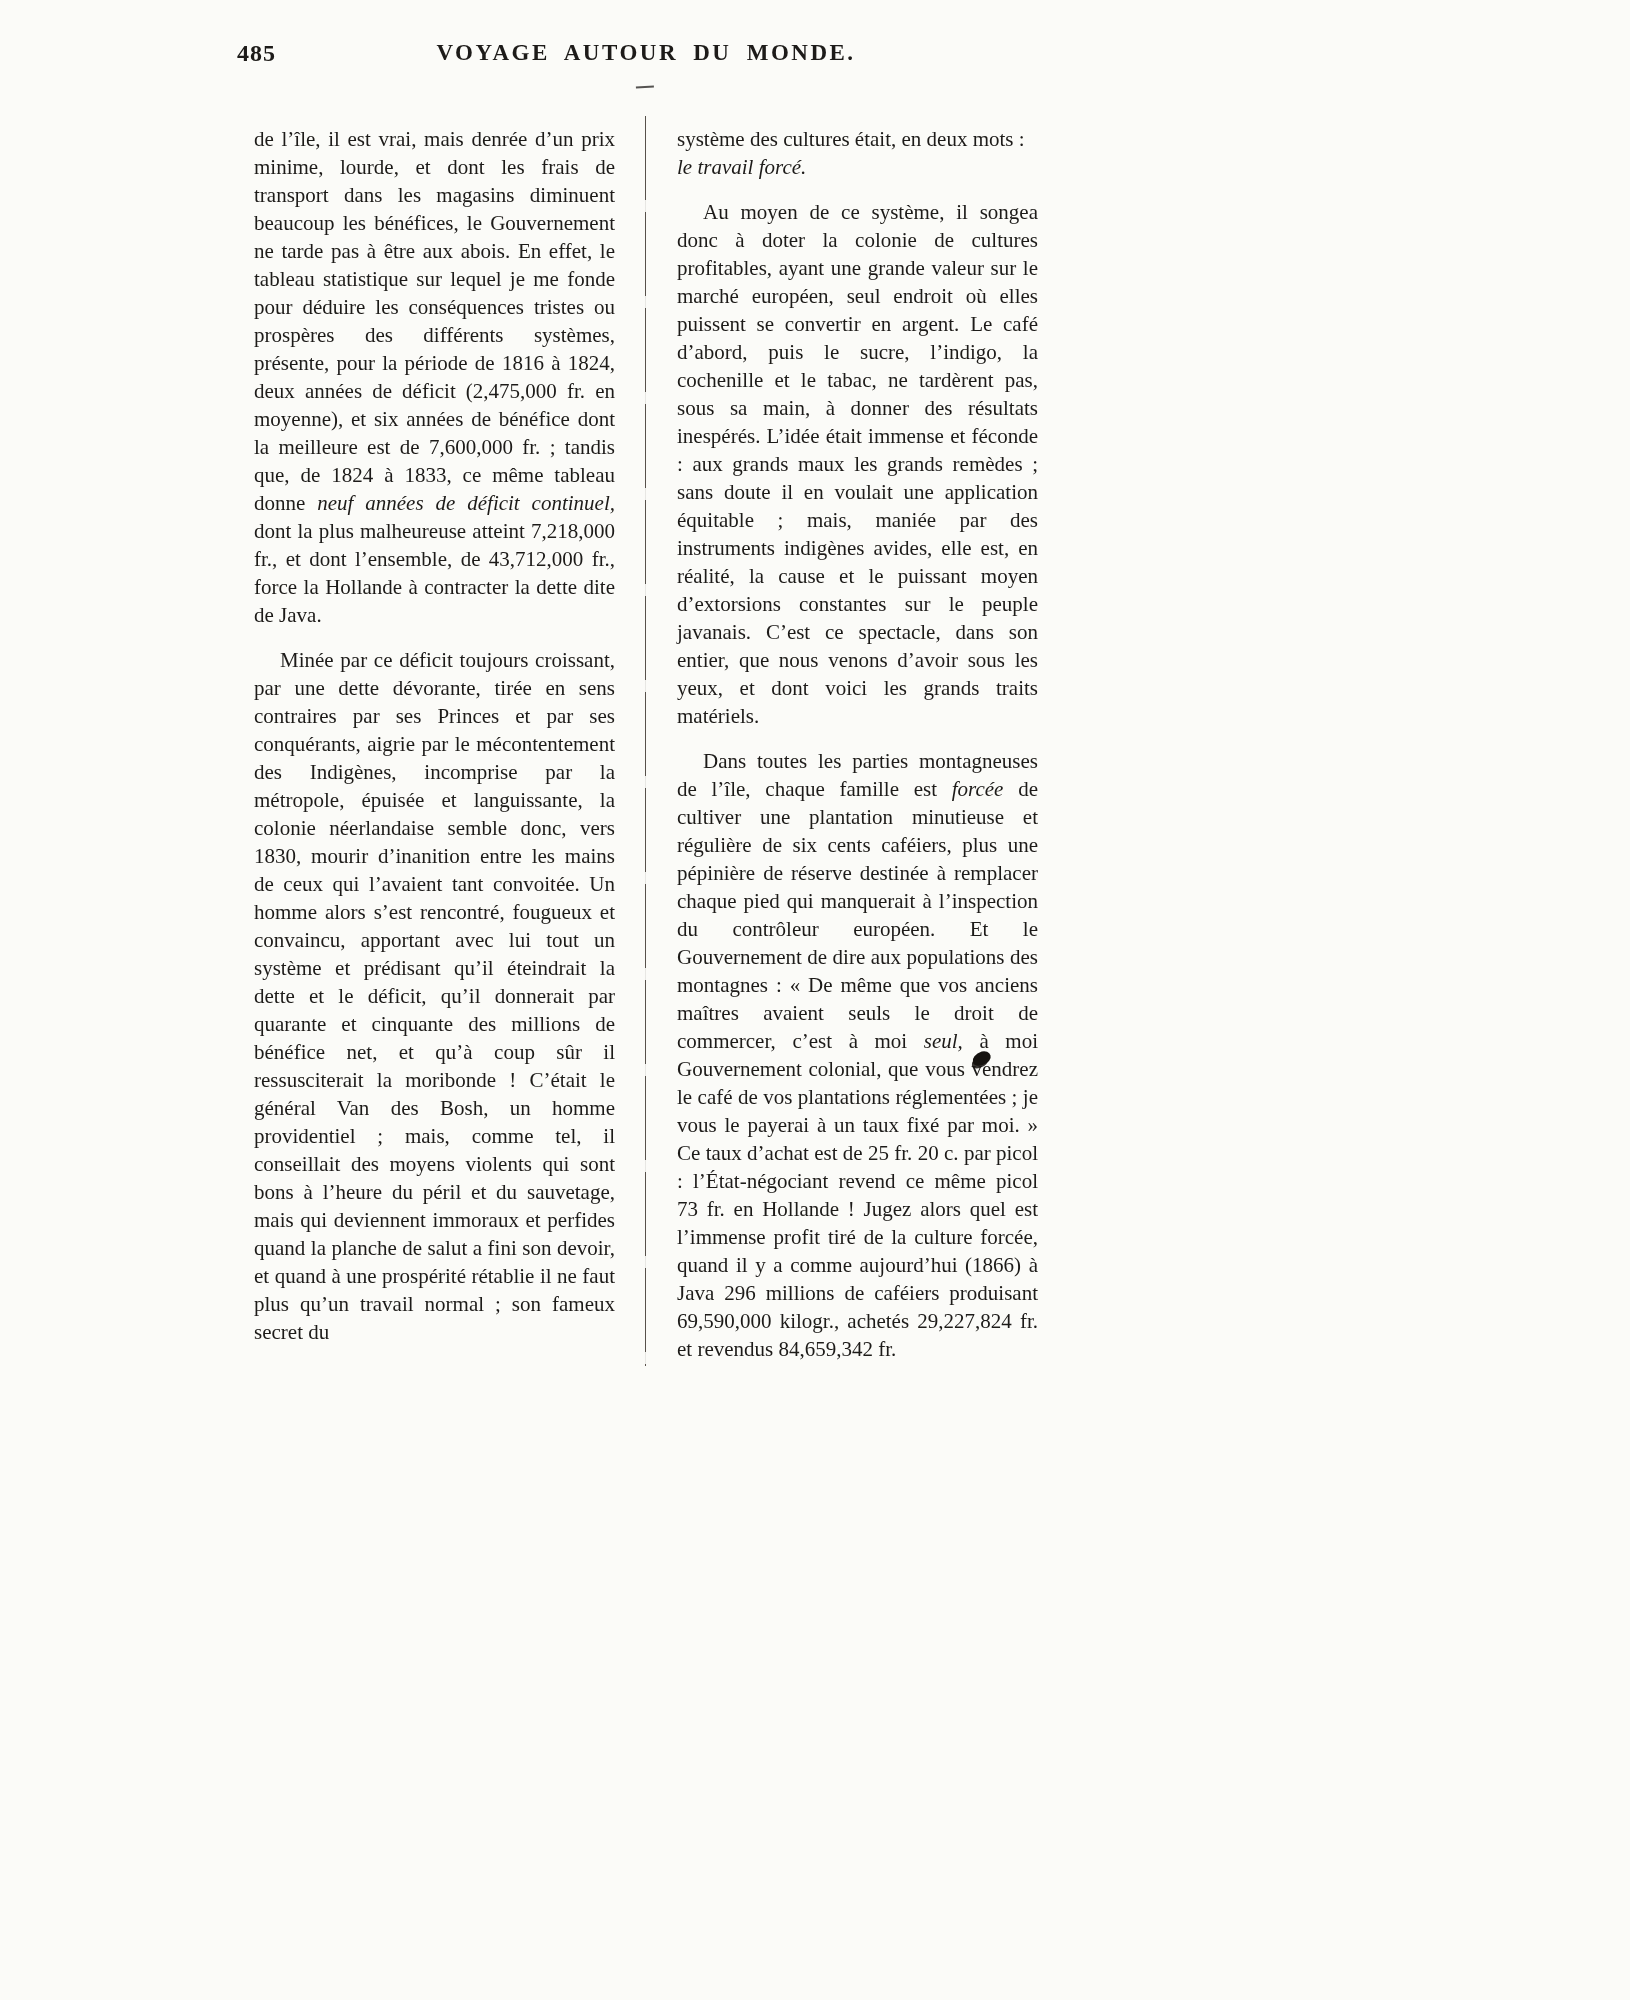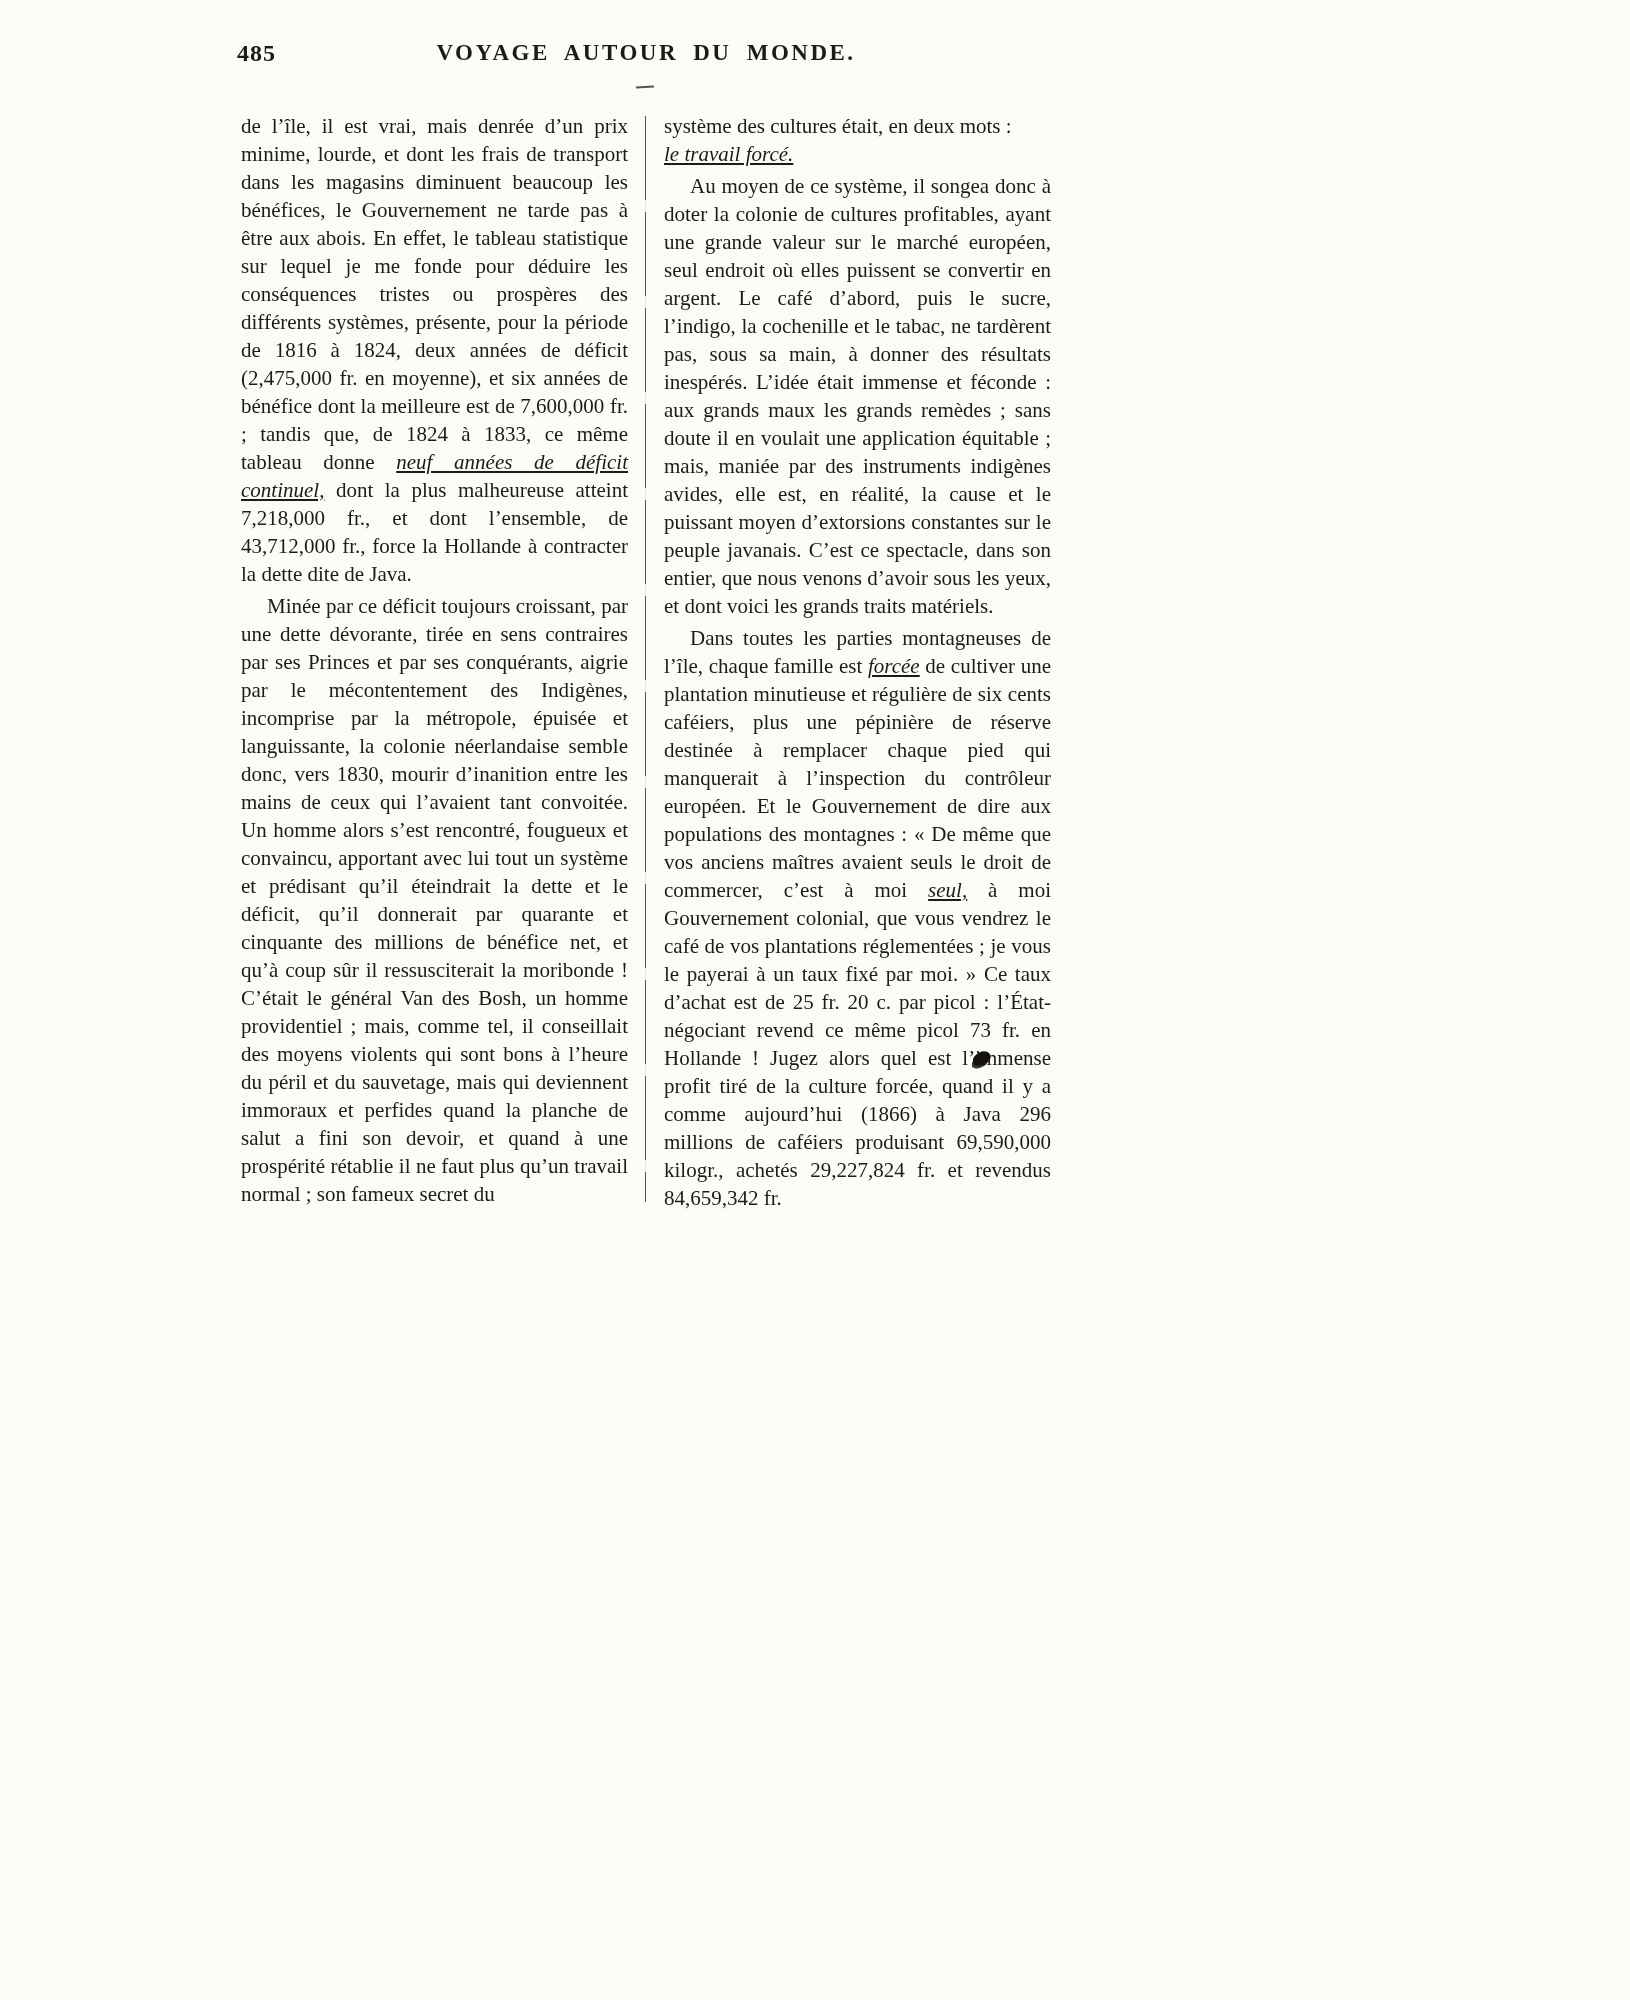--- a/index.html
+++ b/index.html
@@ -36,23 +36,23 @@
   }
   .col-gap { width: 28px; position: relative; flex: 0 0 28px; }
   .divider {
     position: absolute; left: 13px; top: 8px; bottom: 14px; width: 1px;
     background: repeating-linear-gradient(
       to bottom,
       var(--rule, #57514b) 0px, var(--rule, #57514b) 84px,
       rgba(87,81,75,.12) 84px, rgba(87,81,75,.12) 96px
     );
   }
-  .para { margin: 4px; }
+  .para { margin: 17px; }
   .para.indent { text-indent: 26px; }
-  .it { font-style: italic; text-decoration: underline; }
+  .it { font-style: italic; }
   .ink-blot {
     position: absolute; left: 972px; top: 1052px; width: 19px; height: 13px;
     background: #15120f;
     border-radius: 62% 38% 55% 45% / 60% 50% 50% 40%;
     transform: rotate(-18deg);
     box-shadow: -3px 3px 0 -1px rgba(21,18,15,.85);
   }
 </style>
 </head>
 <body>

